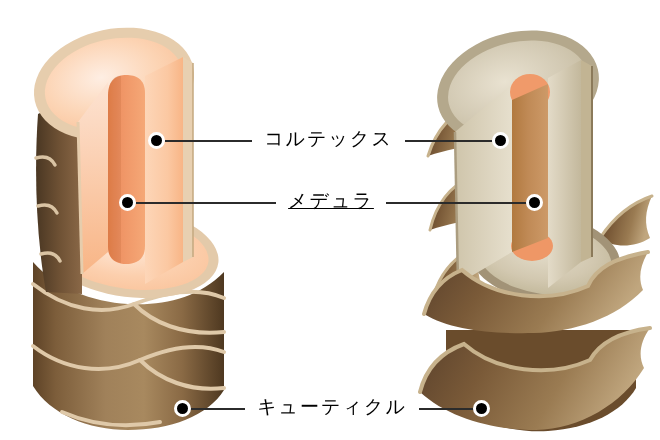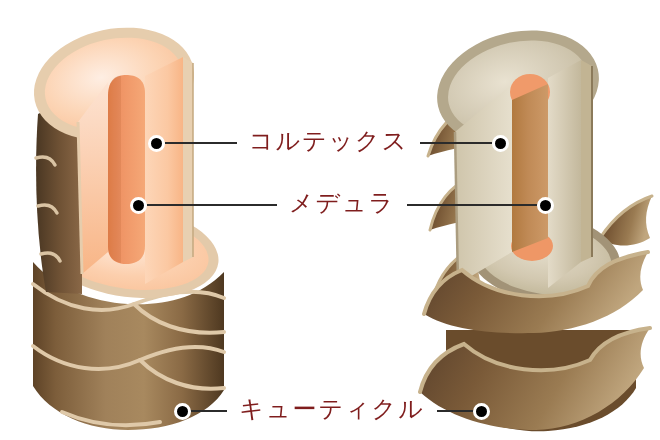--- a/index.html
+++ b/index.html
@@ -3,24 +3,24 @@
 <meta charset="utf-8">
 <style>
   html,body{margin:0;padding:0;background:#ffffff;}
   .stage{position:relative;width:660px;height:440px;background:#ffffff;overflow:hidden;
          font-family:"DejaVu Sans",sans-serif;}
   .stage svg{position:absolute;left:0;top:0;}
   .label-row{position:absolute;display:flex;align-items:center;z-index:5;}
   .dot{width:11px;height:11px;background:#000;border:3px solid #fff;border-radius:50%;
        flex:0 0 auto;box-sizing:content-box;}
   .line{height:2px;background:#2b2b2b;flex:1 1 auto;}
-  .label-text{font-size:24px;line-height:1;color:#7f1d1d;letter-spacing:2px;
+  .label-text{font-size:19px;line-height:1;color:#000000;letter-spacing:2px;
               padding:0 12px;white-space:nowrap;transform:translateY(-2px);}
   .row-cortex {left:148px;top:131px;width:361px;}
-  .row-medulla{left:130px;top:193px;width:424px;}
+  .row-medulla{left:119px;top:193px;width:424px;text-decoration:underline;}
   .row-cuticle{left:174px;top:372px;width:316px;margin-top:27px;}
 </style>
 </head>
 <body>
 
 <div class="stage">
 
 <svg width="660" height="440" viewBox="0 0 660 440">
   <defs>
     <linearGradient id="lgTrunkL" x1="0" y1="0" x2="1" y2="0">

